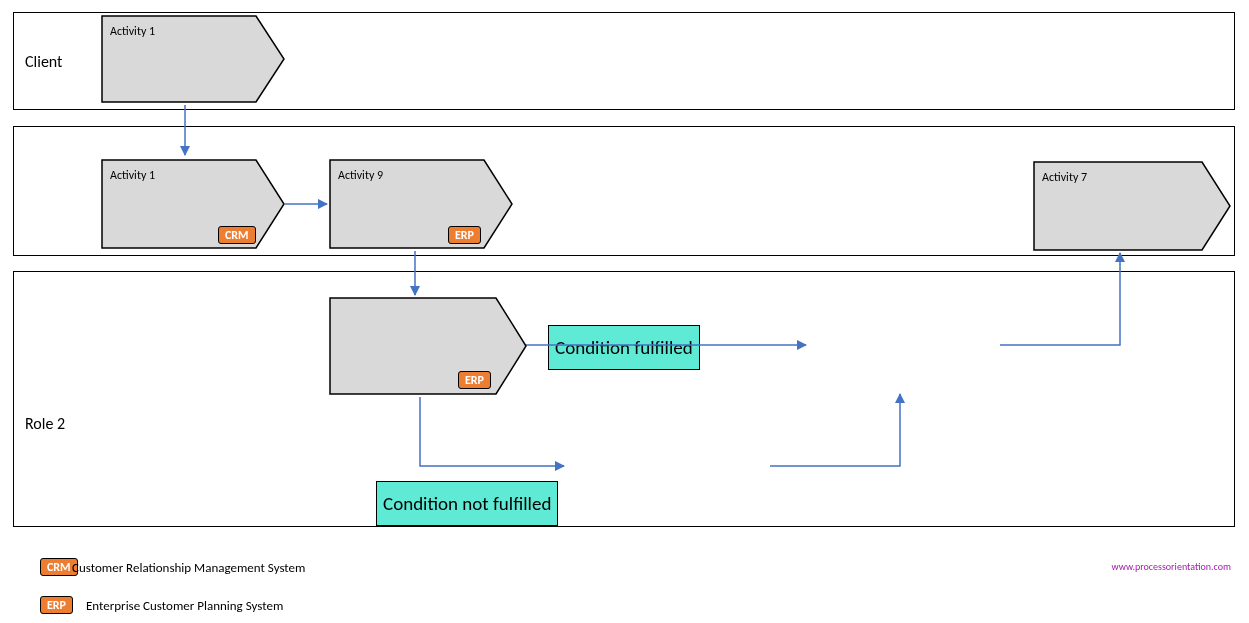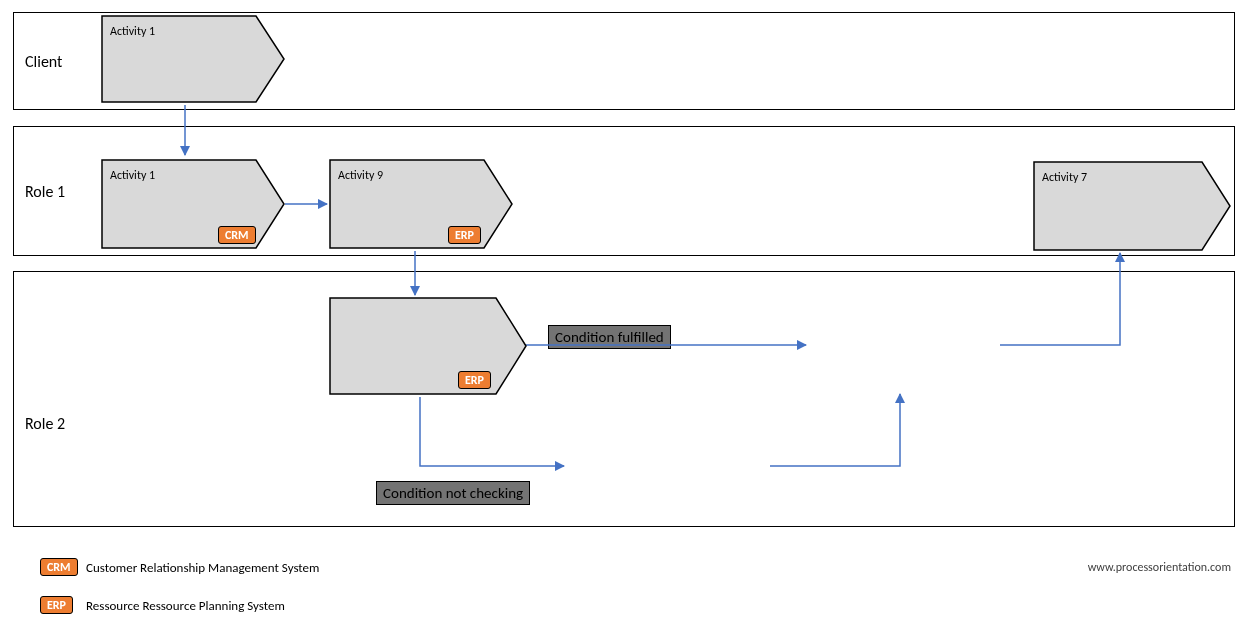--- a/index.html
+++ b/index.html
@@ -3,36 +3,35 @@
 <meta charset="utf-8">
 <style>
   html,body{margin:0;padding:0;background:#fff;font-family:Calibri,Arial,sans-serif;font-size:14px;color:#000}
   .canvas{position:relative;width:1249px;height:623px}
   .lane{position:absolute;border:1.5px solid #000;background:#fff;box-sizing:border-box}
   .lane-label{position:absolute;display:flex;align-items:center;font-weight:400;font-size:16px;padding-left:12px}
   .activity{position:absolute;box-sizing:border-box}
   .activity svg{position:absolute;left:0;top:0}
   .activity .txt{position:absolute;left:10px;top:10px;right:28px;font-size:12px;line-height:1.2}
   .sys-badge{position:absolute;background:#ed7d31;border:1px solid #000;border-radius:3px;font-size:12px;font-weight:600;color:#fff;padding:1px 6px}
-  .cond-label{position:absolute;background:#737373;border:1px solid #000;padding:2px 6px;font-size:15px;box-sizing:border-box}
+  .cond-label{position:absolute;background:#5eead4;border:1px solid #000;padding:10px 6px;font-size:19px;box-sizing:border-box}
   .legend-badge{position:absolute;background:#ed7d31;border:1px solid #000;border-radius:3px;font-size:12px;font-weight:600;color:#fff;padding:1px 6px}
   .legend-txt{position:absolute;font-size:13px}
-  .watermark{position:absolute;font-size:12px;color:#404040}
+  .watermark{position:absolute;font-size:10px;color:#a21caf}
   svg.arrows{position:absolute;left:0;top:0;z-index:1}
 </style>
 </head>
 <body>
 
 <div class="canvas">
 
   <div class="lane" style="left:13px;top:12px;width:1222px;height:98px"></div>
   <div class="lane-label" style="left:13px;top:12px;width:88px;height:98px">Client</div>
 
   <div class="lane" style="left:13px;top:126px;width:1222px;height:130px"></div>
-  <div class="lane-label" style="left:13px;top:126px;width:88px;height:130px">Role 1</div>
 
   <div class="lane" style="left:13px;top:271px;width:1222px;height:256px"></div>
   <div class="lane-label" style="left:13px;top:271px;width:88px;height:305px">Role 2</div>
 
   <svg class="arrows" width="1249" height="623">
     <defs>
       <marker id="arr" viewBox="0 0 10 10" refX="9" refY="5" markerWidth="7" markerHeight="7" orient="auto-start-reverse">
         <path d="M0,0 L10,5 L0,10 z" fill="#4472c4"></path>
       </marker>
     </defs>
@@ -85,23 +84,23 @@
 
 
   <div class="activity" style="left:1032px;top:160px;width:200px;height:92px;z-index:2">
     <svg width="200" height="92">
         <polygon points="2,2 170,2 198,46 170,90 2,90" fill="#d9d9d9" stroke="#000" stroke-width="1.5"></polygon>
       </svg>
     <div class="txt">Activity 7</div>
   </div>
 
   <div class="cond-label" style="left:548px;top:325px">Condition fulfilled</div>
-  <div class="cond-label" style="left:376px;top:481px">Condition not checking</div>
+  <div class="cond-label" style="left:376px;top:481px">Condition not fulfilled</div>
 
   <div class="legend-badge" style="left:40px;top:558px">CRM</div>
-  <div class="legend-txt" style="left:86px;top:560px">Customer Relationship Management System</div>
+  <div class="legend-txt" style="left:72px;top:560px">Customer Relationship Management System</div>
 
   <div class="legend-badge" style="left:40px;top:596px">ERP</div>
-  <div class="legend-txt" style="left:86px;top:598px">Ressource Ressource Planning System</div>
+  <div class="legend-txt" style="left:86px;top:598px">Enterprise Customer Planning System</div>
 
   <div class="watermark" style="right:18px;top:560px">www.processorientation.com</div>
 
 </div>
 
 </body></html>

